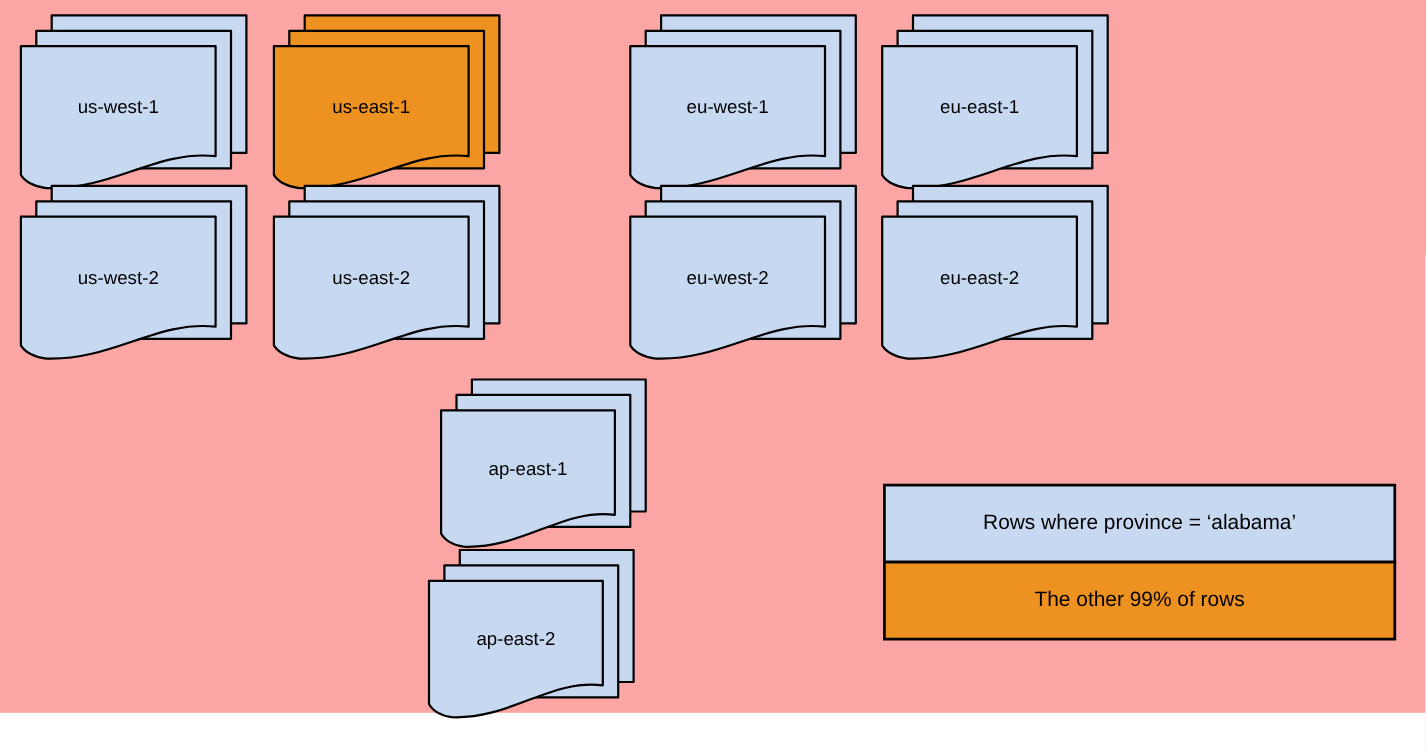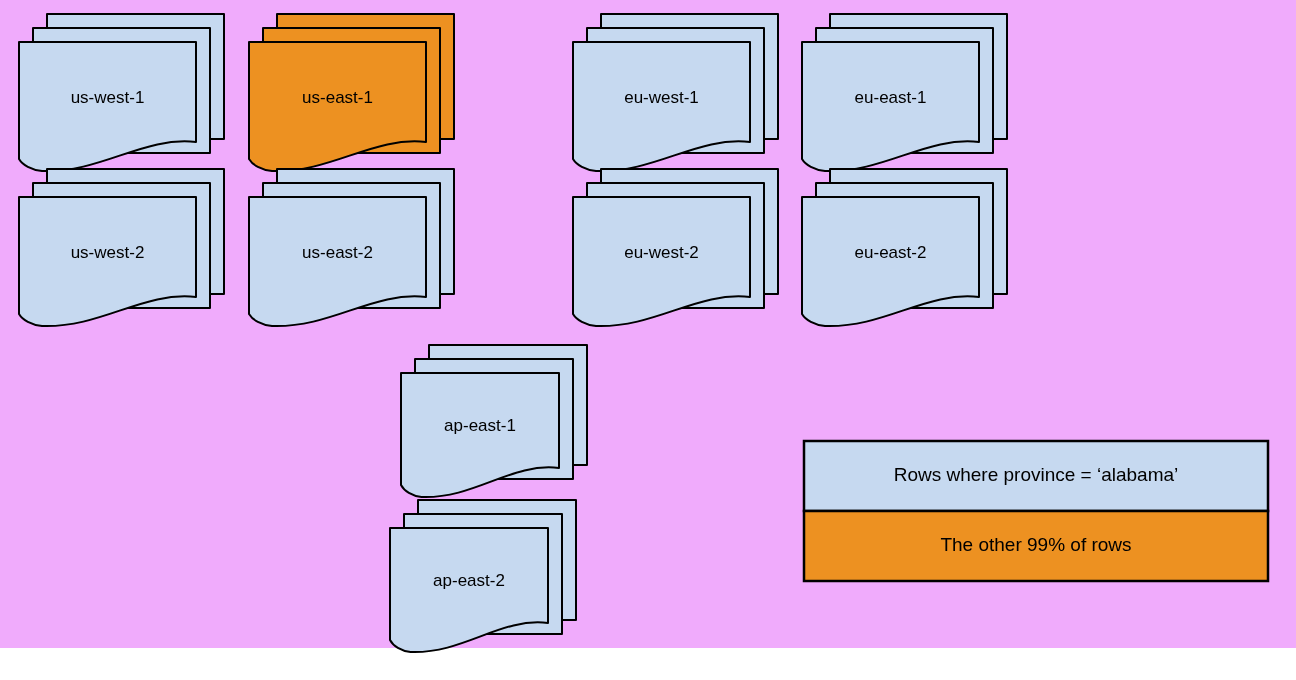--- a/index.html
+++ b/index.html
@@ -10,21 +10,21 @@
   body {
     width: 1296px;
     height: 680px;
     font-family: "Liberation Sans", sans-serif;
     overflow: hidden;
   }
   #canvas {
     position: relative;
     width: 1296px;
     height: 648px;
-    background: #f0abfc;
+    background: #fca5a5;
   }
   #diagram-svg {
     position: absolute;
     left: 0;
     top: 0;
     width: 1296px;
     height: 680px;
   }
   .doc-sheet {
     stroke: #000000;

